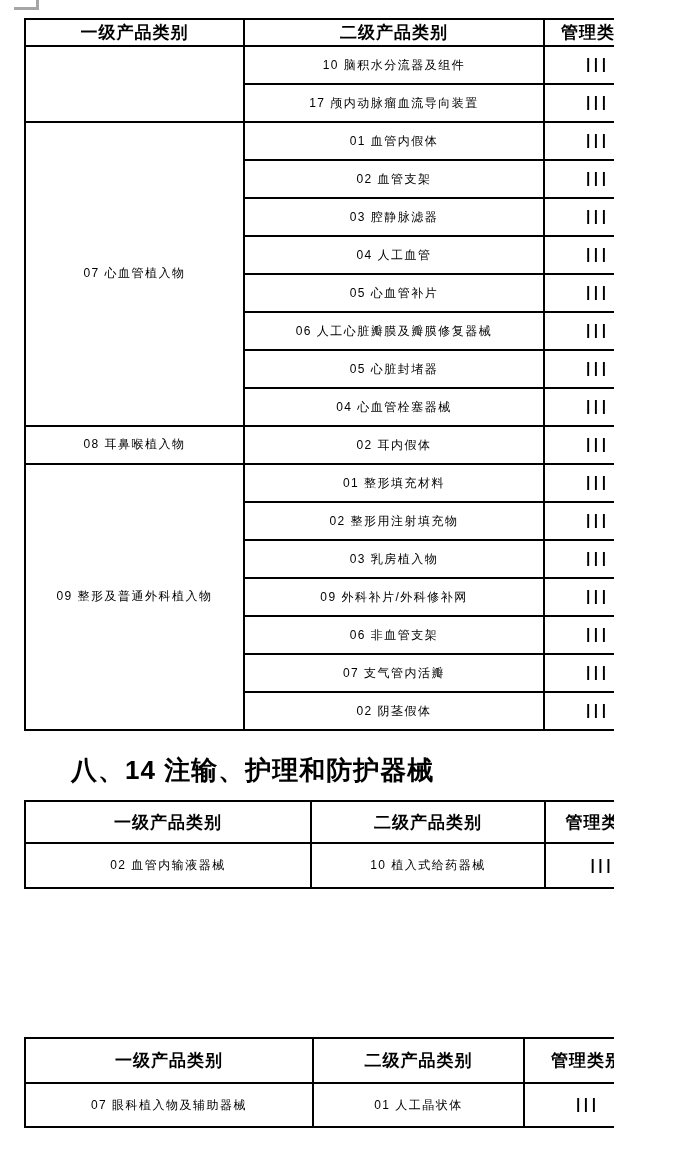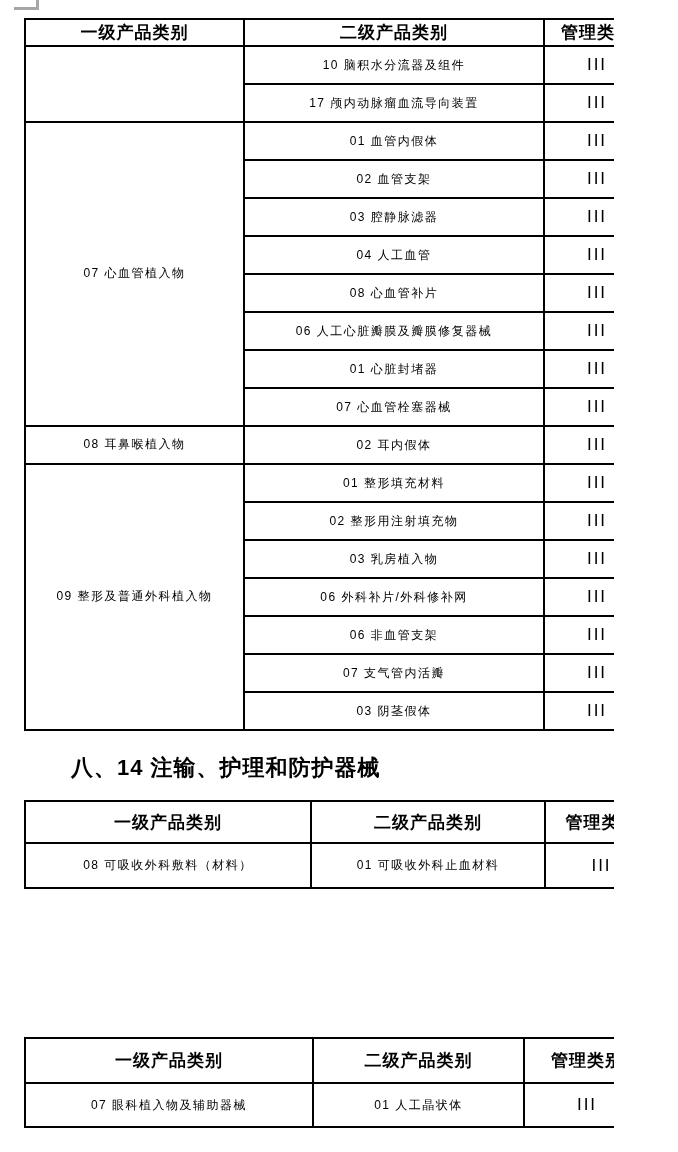--- a/index.html
+++ b/index.html
@@ -45,32 +45,32 @@
   th {
     font-size: 17px;
     font-weight: bold;
     letter-spacing: 1px;
   }
   td {
     font-size: 12px;
     letter-spacing: 1.5px;
   }
   td.cat { padding: 0 2px; line-height: 1.6; margin-left: 26px; }
-  td.cls { letter-spacing: 2px; font-size: 17px; }
+  td.cls { letter-spacing: 2px; font-size: 21px; }
 
   
   #table1 { left: 24px; top: 18px; width: 625px; }
   #table1 tr.hdr   { height: 27px; }
   #table1 tr.data  { height: 38px; }
 
   
   .section-heading {
     position: absolute;
     left: 71px;
-    font-size: 22px;
+    font-size: 26px;
     font-weight: bold;
     letter-spacing: 1px;
     white-space: nowrap;
   }
   #heading8 { top: 753px; }
   #heading9 { top: 993px; }
 
   
   #table2 { left: 24px; top: 800px; width: 633px; }
   #table2 tr.hdr  { height: 42px; }
@@ -121,33 +121,33 @@
     </tr>
     <tr class="data">
       <td>03 腔静脉滤器</td>
       <td class="cls">III</td>
     </tr>
     <tr class="data">
       <td>04 人工血管</td>
       <td class="cls">III</td>
     </tr>
     <tr class="data">
-      <td>08 心血管补片</td>
+      <td>05 心血管补片</td>
       <td class="cls">III</td>
     </tr>
     <tr class="data">
       <td>06 人工心脏瓣膜及瓣膜修复器械</td>
       <td class="cls">III</td>
     </tr>
     <tr class="data">
-      <td>01 心脏封堵器</td>
-      <td class="cls">III</td>
-    </tr>
-    <tr class="data">
-      <td>07 心血管栓塞器械</td>
+      <td>05 心脏封堵器</td>
+      <td class="cls">III</td>
+    </tr>
+    <tr class="data">
+      <td>04 心血管栓塞器械</td>
       <td class="cls">III</td>
     </tr>
     <tr class="data">
       <td class="cat">08 耳鼻喉植入物</td>
       <td>02 耳内假体</td>
       <td class="cls">III</td>
     </tr>
     <tr class="data">
       <td class="cat" rowspan="7">09 整形及普通外科植入物</td>
       <td>01 整形填充材料</td>
@@ -155,55 +155,55 @@
     </tr>
     <tr class="data">
       <td>02 整形用注射填充物</td>
       <td class="cls">III</td>
     </tr>
     <tr class="data">
       <td>03 乳房植入物</td>
       <td class="cls">III</td>
     </tr>
     <tr class="data">
-      <td>06 外科补片/外科修补网</td>
+      <td>09 外科补片/外科修补网</td>
       <td class="cls">III</td>
     </tr>
     <tr class="data">
       <td>06 非血管支架</td>
       <td class="cls">III</td>
     </tr>
     <tr class="data">
       <td>07 支气管内活瓣</td>
       <td class="cls">III</td>
     </tr>
     <tr class="data">
-      <td>03 阴茎假体</td>
+      <td>02 阴茎假体</td>
       <td class="cls">III</td>
     </tr>
   </tbody>
     </table>
 
   <div id="heading8" class="section-heading">八、14 注输、护理和防护器械</div>
 
   <table id="table2">
     <colgroup>
       <col style="width:286px">
         <col style="width:234px">
         <col style="width:113px">
     </colgroup>
     <tbody>
         <tr class="hdr">
       <th>一级产品类别</th>
       <th>二级产品类别</th>
       <th>管理类别</th>
     </tr>
     <tr class="data">
-      <td>08 可吸收外科敷料（材料）</td>
-      <td>01 可吸收外科止血材料</td>
+      <td>02 血管内输液器械</td>
+      <td>10 植入式给药器械</td>
       <td class="cls">III</td>
     </tr>
   </tbody>
     </table>
 
 
   <table id="table3">
     <colgroup>
       <col style="width:288px">
         <col style="width:211px">

